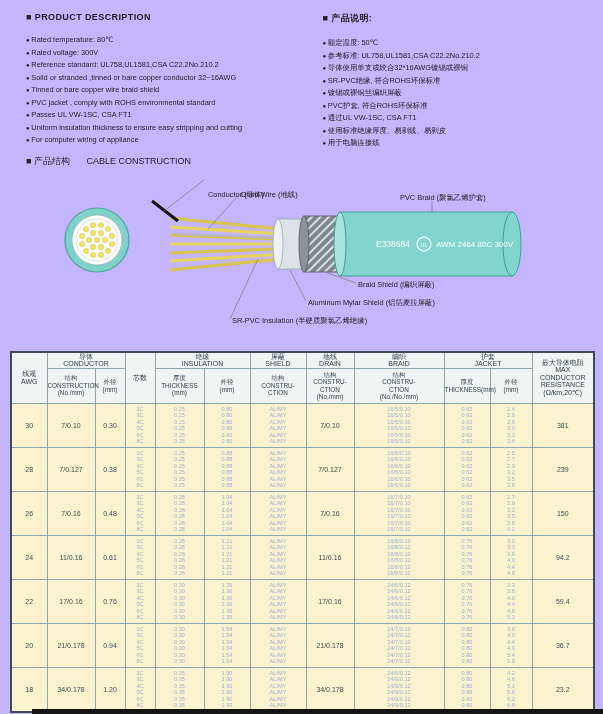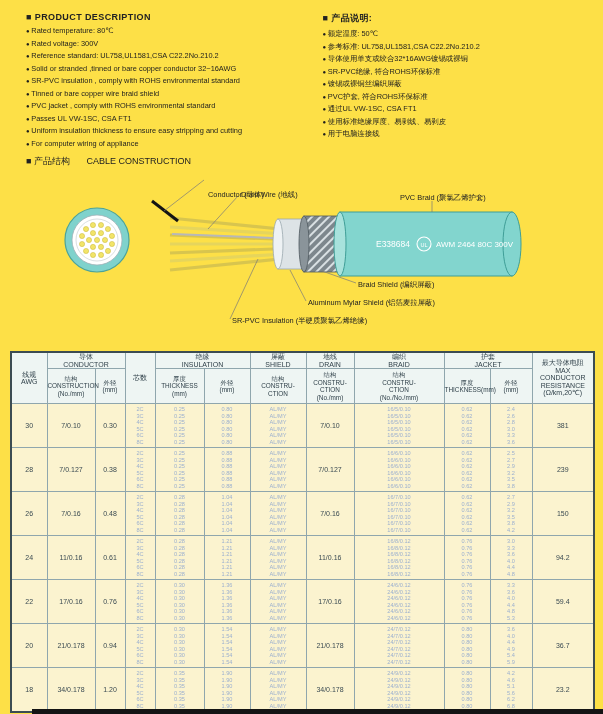--- a/index.html
+++ b/index.html
@@ -1,23 +1,23 @@
 <!DOCTYPE html>
 <html><head>
 <meta charset="utf-8">
 <style>
   html,body{margin:0;padding:0;background:#fff;}
-  .page{position:relative;width:603px;height:714px;background:#fde047;overflow:hidden;
+  .page{position:relative;width:603px;height:714px;background:#c4b5fd;overflow:hidden;
         font-family:"Liberation Sans","DejaVu Sans",sans-serif;color:#222;}
   
   .top{display:flex;padding:12px 6px 0 26px;}
   .col{width:50%;}
   .col.right{padding-left:22px;}
   .sec-title{font-size:9px;font-weight:bold;letter-spacing:.4px;white-space:nowrap;}
-  .bullets{margin-top:3px;}
+  .bullets{margin-top:12px;}
   .bullet{font-size:7.4px;line-height:12.5px;white-space:nowrap;color:#1d1d1d;}
   .bullet::before{content:"● ";font-size:6px;}
   
   .construction-title{margin:5px 0 0 26px;font-size:9px;font-weight:normal;white-space:nowrap;}
   .construction-title .en{margin-left:14px;}
   .diagram{position:relative;height:172px;margin-top:3px;}
   .diagram svg{position:absolute;left:0;top:0;}
   .dlabel{position:absolute;font-size:7.4px;color:#222;white-space:nowrap;}
   
   .spec{margin:8px 0 0 10px;border-collapse:collapse;table-layout:fixed;width:583px;
@@ -42,21 +42,20 @@
 <div class="page">
 
   <div class="top">
     <div class="col">
       <div class="sec-title">■ PRODUCT  DESCRIPTION</div>
       <div class="bullets">
           <div class="bullet">Rated temperature: 80℃</div>
           <div class="bullet">Rated voltage: 300V</div>
           <div class="bullet">Reference standard: UL758,UL1581,CSA C22.2No.210.2</div>
           <div class="bullet">Solid or stranded ,tinned or bare copper conductor 32~16AWG</div>
-          <div class="bullet">SR-PVC insulation , comply with ROHS environmental standard</div>
           <div class="bullet">Tinned or bare copper wire braid shield</div>
           <div class="bullet">PVC jacket , comply with ROHS environmental standard</div>
           <div class="bullet">Passes UL VW-1SC, CSA FT1</div>
           <div class="bullet">Uniform insulation thickness to ensure easy stripping and cutting</div>
           <div class="bullet">For computer wiring of appliance</div>
         </div>
     </div>
     <div class="col right">
       <div class="sec-title">■ 产品说明:</div>
       <div class="bullets">

